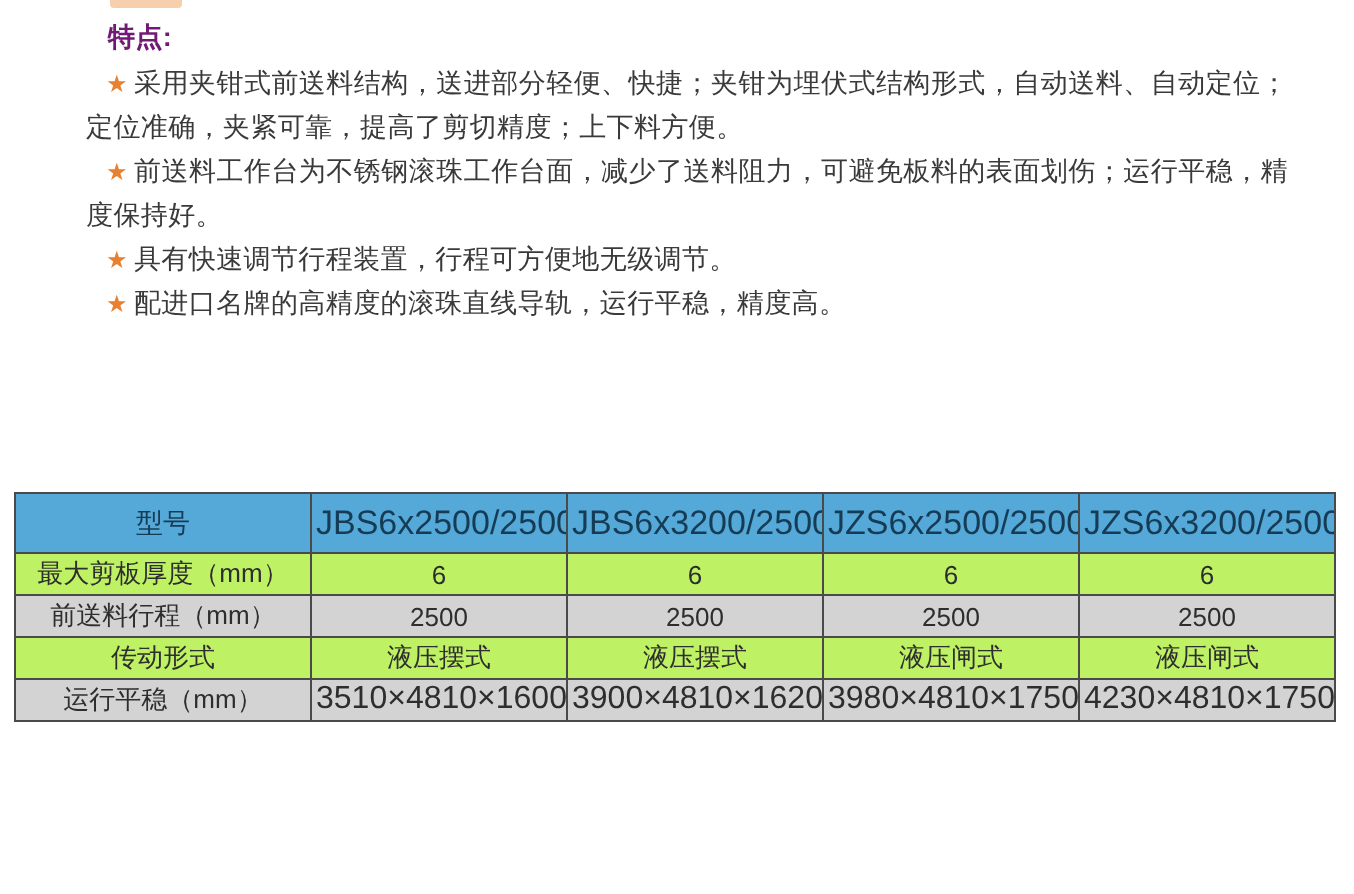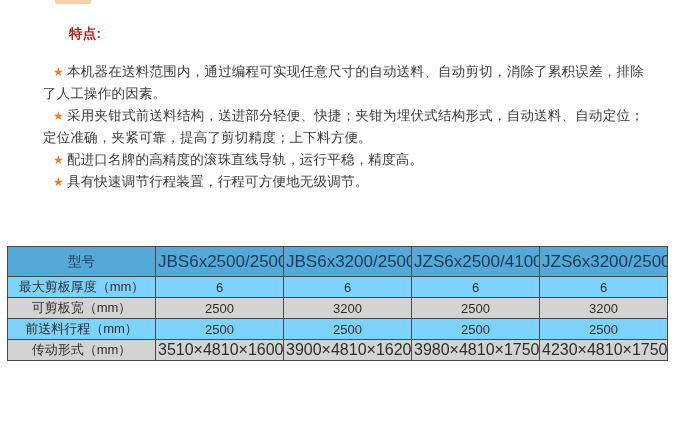--- a/index.html
+++ b/index.html
@@ -28,24 +28,24 @@
     position: absolute;
     left: 43px;
     top: 7px;
     width: 601px;
     font-size: 13.5px;
     line-height: 21.5px;
     color: #3a3a3a;
     letter-spacing: 0.2px;
   }
   .features-title {
-    color: #b91c1c;
+    color: #701a75;
     font-weight: bold;
     padding-left: 10px;
-    margin: 16px;
+    margin: 1px;
   }
   .feature {
     margin: 0;
     text-indent: 10px; 
     text-align: justify;
   }
   .feature .star {
     color: #e8802f;
     font-size: 12px;
     margin-right: 3px;
@@ -74,82 +74,82 @@
   table.spec thead th {
     background: #55a9d8;
     color: #163b55;
     height: 29px;
     font-weight: normal;
     font-size: 17px;
   }
   table.spec thead th.model-label { font-size: 13.5px; }
   table.spec tbody td {
     height: 20px;
-    background: #7dd3fc;
+    background: #bef264;
   }
   table.spec tbody tr:nth-child(even) td {
     background: #d3d3d3;
   }
   table.spec tbody td.row-label { font-size: 13px; }
   table.spec tbody tr.dims td.val { font-size: 16px; letter-spacing: 0; }
 </style>
 </head>
 <body>
 
 <div class="top-fragment"></div>
 
 <div class="features">
   <p class="features-title">特点:</p>
 
-  <p class="feature"><span class="star">★</span><span>本机器在送料范围内，通过编程可实现任意尺寸的自动送料、自动剪切，消除了累积误差，排除了人工操作的因素。</span></p>
   <p class="feature"><span class="star">★</span><span>采用夹钳式前送料结构，送进部分轻便、快捷；夹钳为埋伏式结构形式，自动送料、自动定位；定位准确，夹紧可靠，提高了剪切精度；上下料方便。</span></p>
+  <p class="feature"><span class="star">★</span><span>前送料工作台为不锈钢滚珠工作台面，减少了送料阻力，可避免板料的表面划伤；运行平稳，精度保持好。</span></p>
+  <p class="feature"><span class="star">★</span><span>具有快速调节行程装置，行程可方便地无级调节。</span></p>
   <p class="feature"><span class="star">★</span><span>配进口名牌的高精度的滚珠直线导轨，运行平稳，精度高。</span></p>
-  <p class="feature"><span class="star">★</span><span>具有快速调节行程装置，行程可方便地无级调节。</span></p>
 </div>
 
 <table class="spec">
   <colgroup>
     <col class="label-col">
     <col class="data-col">
       <col class="data-col">
       <col class="data-col">
       <col class="data-col">
   </colgroup>
   <thead>
     <tr>
       <th class="model-label">型号</th>
       <th>JBS6x2500/2500</th>
       <th>JBS6x3200/2500</th>
-      <th>JZS6x2500/4100</th>
+      <th>JZS6x2500/2500</th>
       <th>JZS6x3200/2500</th>
     </tr>
   </thead>
   <tbody>
     <tr>
       <td class="row-label">最大剪板厚度（mm）</td>
       <td class="val">6</td>
       <td class="val">6</td>
       <td class="val">6</td>
       <td class="val">6</td>
     </tr>
     <tr>
-      <td class="row-label">可剪板宽（mm）</td>
-      <td class="val">2500</td>
-      <td class="val">3200</td>
-      <td class="val">2500</td>
-      <td class="val">3200</td>
-    </tr>
-    <tr>
       <td class="row-label">前送料行程（mm）</td>
       <td class="val">2500</td>
       <td class="val">2500</td>
       <td class="val">2500</td>
       <td class="val">2500</td>
     </tr>
+    <tr>
+      <td class="row-label">传动形式</td>
+      <td class="val">液压摆式</td>
+      <td class="val">液压摆式</td>
+      <td class="val">液压闸式</td>
+      <td class="val">液压闸式</td>
+    </tr>
     <tr class="dims">
-      <td class="row-label">传动形式（mm）</td>
+      <td class="row-label">运行平稳（mm）</td>
       <td class="val">3510×4810×1600</td>
       <td class="val">3900×4810×1620</td>
       <td class="val">3980×4810×1750</td>
       <td class="val">4230×4810×1750</td>
     </tr>
   </tbody>
 </table>
 
 </body></html>

